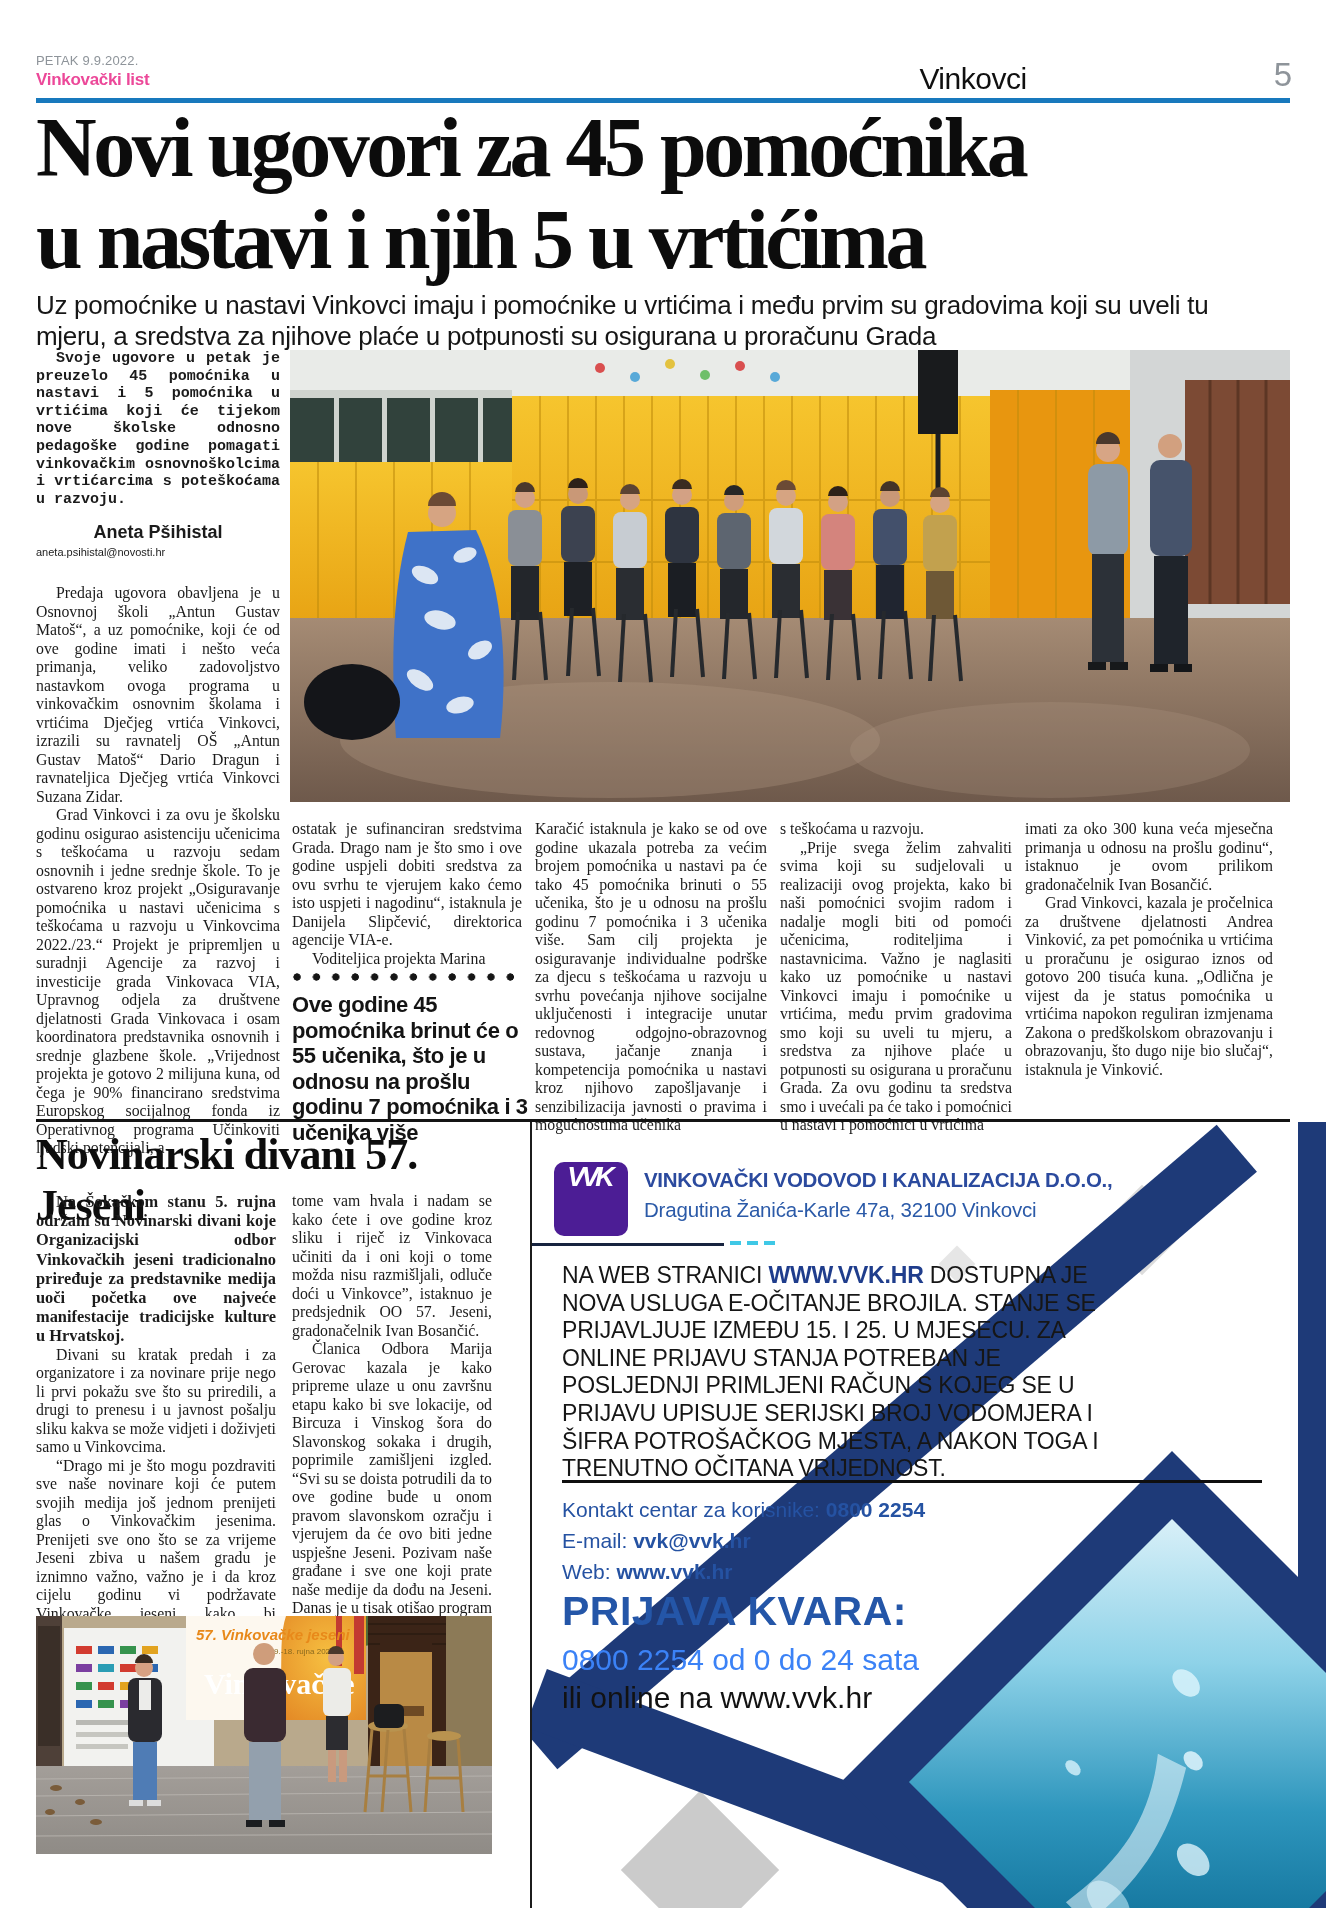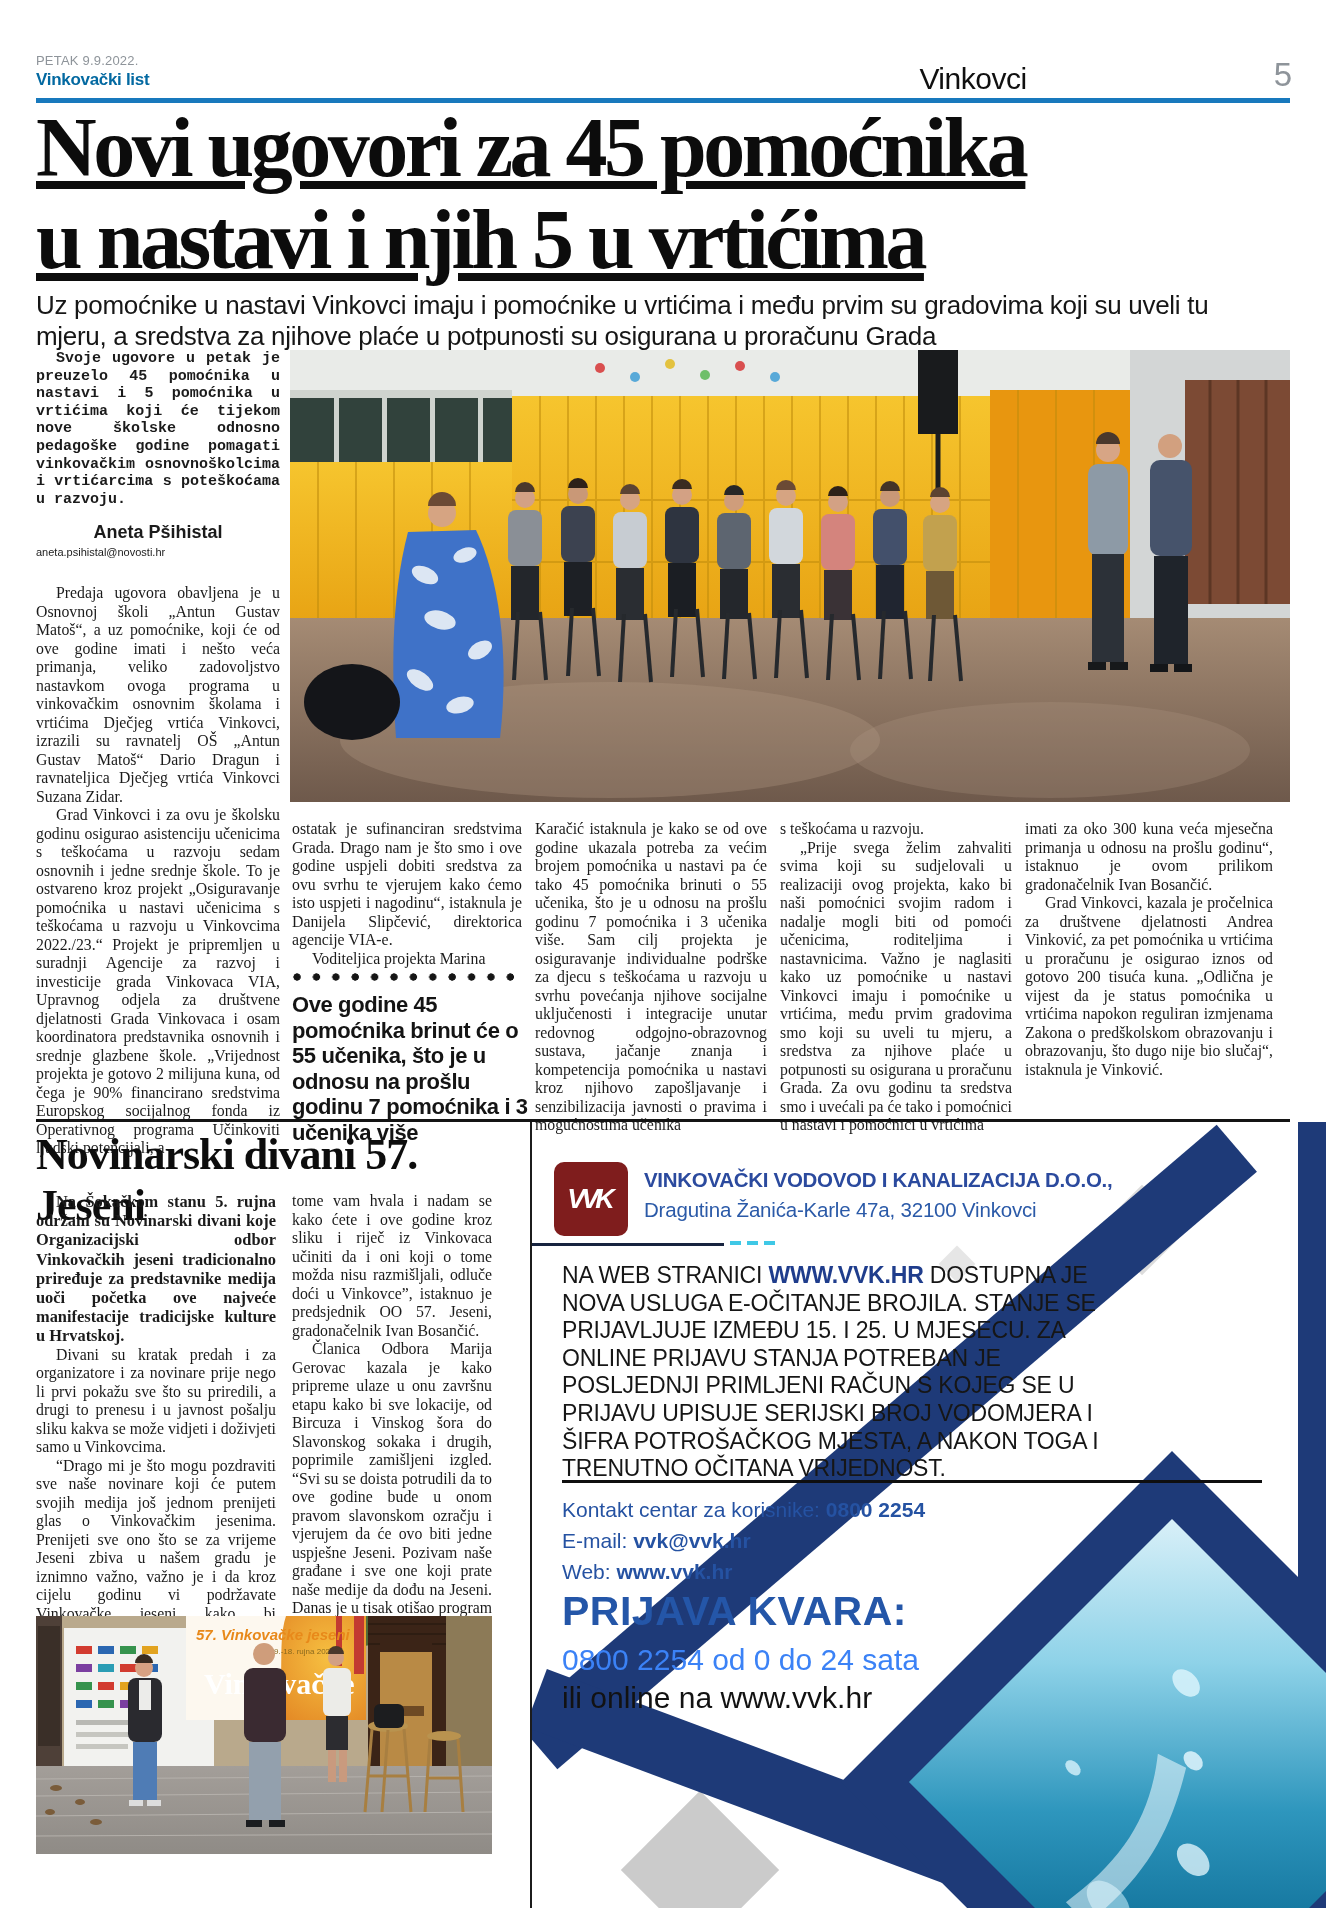--- a/index.html
+++ b/index.html
@@ -1,27 +1,27 @@
 <!DOCTYPE html>
 <html><head>
 <meta charset="utf-8">
 <style>
   html,body{margin:0;padding:0;}
   body{width:1326px;height:1920px;position:relative;background:#fff;overflow:hidden;
        font-family:"Liberation Sans",sans-serif;color:#191919;}
   .abs{position:absolute;}
   
   .date{left:36px;top:53px;font-size:13px;color:#8e949a;letter-spacing:.2px;}
-  .masthead{left:36px;top:70px;font-size:17px;font-weight:700;color:#0369a1;letter-spacing:-.3px;}
+  .masthead{left:36px;top:70px;font-size:17px;font-weight:700;color:#ec4899;letter-spacing:-.3px;}
   .section{left:883px;top:62px;width:180px;text-align:center;font-size:30px;color:#101010;letter-spacing:-.5px;}
   .pageno{left:1252px;top:56px;width:40px;text-align:right;font-size:33px;color:#8e949a;}
   .bluerule{left:36px;top:98px;width:1254px;height:5px;background:#1879bd;}
   
   .hl{left:36px;top:102px;width:1260px;font-family:"Liberation Serif",serif;font-weight:700;
-      font-size:84px;line-height:92px;letter-spacing:-3.5px;color:#0c0c0c;text-decoration:underline;}
+      font-size:84px;line-height:92px;letter-spacing:-3.5px;color:#0c0c0c;}
   .deck{left:36px;top:290px;width:1240px;font-size:26px;line-height:31px;color:#161616;letter-spacing:-.3px;}
   
   .col{position:absolute;text-align:justify;font-family:"Liberation Serif",serif;
        font-size:15.8px;line-height:18.5px;color:#1b1b1b;}
   .col p{margin:0;}
   .ind{text-indent:20px;}
   .lead1{font-weight:700;font-size:15px;line-height:17.6px;text-indent:20px;margin:0 0 14px 0 !important;font-family:Liberation Mono, monospace;}
   .byname{font-family:"Liberation Sans",sans-serif;font-weight:700;font-size:18px;line-height:21px;text-align:center;}
   .bymail{font-family:"Liberation Sans",sans-serif;font-size:11px;line-height:19px;text-align:left;margin-bottom:22px !important;}
   .dots{left:292px;top:972px;width:232px;height:10px;
@@ -30,22 +30,22 @@
   .pullquote{left:292px;top:992px;width:240px;font-weight:700;font-size:22px;line-height:25.5px;
              color:#141414;letter-spacing:-.4px;}
   .midrule{left:36px;top:1119px;width:1254px;height:2.5px;background:#141414;}
   
   .hl2{left:36px;top:1129px;width:470px;font-family:"Liberation Serif",serif;font-weight:700;
        font-size:44px;letter-spacing:-1px;color:#0d0d0d;}
   .lead2{font-weight:700;font-size:16.4px;line-height:19.2px;text-indent:20px;}
   
   .ad{left:530px;top:1122px;width:796px;height:786px;border-left:2px solid #1c1c1c;}
   .ad .inner{position:absolute;left:0;top:0;width:796px;height:786px;}
-  .adlogo{left:22px;top:40px;width:74px;height:74px;background:#7f1d1d;border-radius:10px;
-          display:flex;align-items:center;justify-content:center;}
+  .adlogo{left:22px;top:40px;width:74px;height:74px;background:#4c1d95;border-radius:10px;
+          display:flex;align-items:flex-start;justify-content:center;}
   .adlogo span{color:#fff;font-weight:700;font-style:italic;font-size:27px;letter-spacing:-4px;padding-right:4px;}
   .adco1{left:112px;top:46px;font-size:20.5px;font-weight:700;color:#2b4a9e;letter-spacing:-.3px;}
   .adco2{left:112px;top:76px;font-size:20.5px;font-weight:400;color:#2b5aa8;letter-spacing:-.2px;}
   .adline{left:0px;top:121px;width:192px;height:2.5px;background:#17233f;}
   .addash{top:119px;width:11px;height:4px;background:#3fc8e6;}
   .adbody{left:30px;top:140px;width:540px;font-size:23px;line-height:27.6px;color:#161616;letter-spacing:-.2px;}
   .adbody b{color:#1f3d8c;}
   .adrule{left:30px;top:358px;width:700px;height:2.5px;background:#0f0f0f;}
   .adcontact{left:30px;top:372px;font-size:21px;line-height:31px;color:#2552a2;}
   .adcontact b{font-weight:700;}

